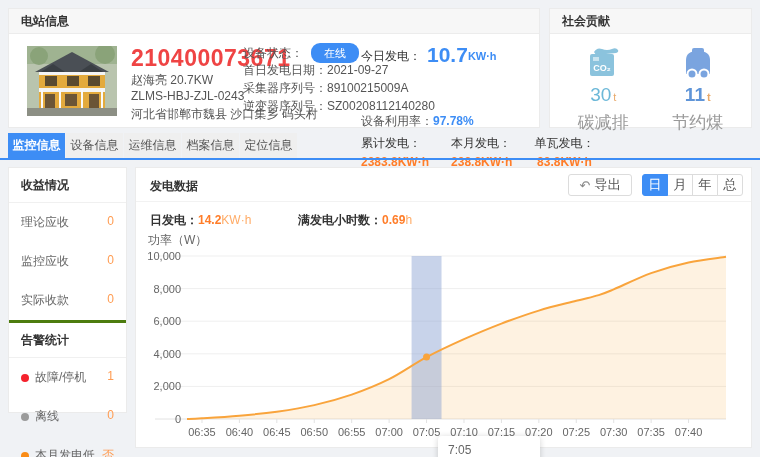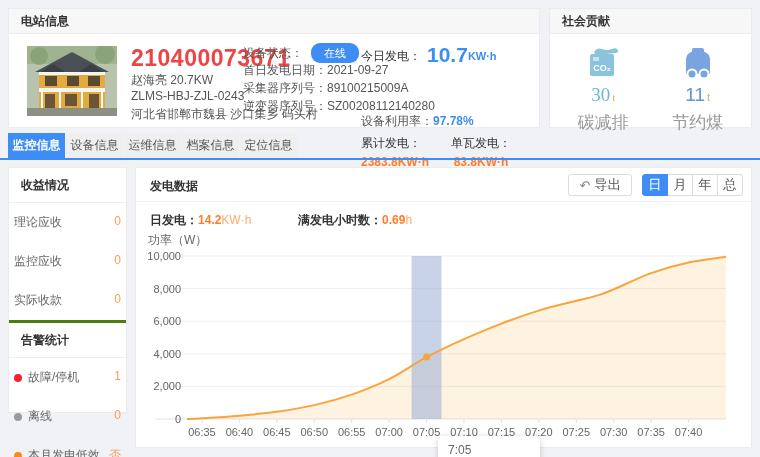--- a/index.html
+++ b/index.html
@@ -41,37 +41,37 @@
   .total-label { color:#333; }
   .total-value { color:#ff7d29; font-weight:bold; margin-top:3px;text-align:center; }
 
   
   .social-panel { left:549px; top:8px; width:203px; height:120px; }
   .social-body { display:flex; justify-content:space-around; padding:8px 6px 0 6px; text-align:center; }
   .social-item { width:60px; }
   .social-icon { height:38px; display:flex; align-items:flex-end; justify-content:center; }
   .social-value { font-size:19px; margin-top:4px; }
   .social-unit { font-size:11px; color:#e8a96a; margin-left:2px; }
-  .v-co2 { color:#6cb8d8;font-family:Liberation Serif, serif; } .v-coal { color:#5f95d8; } .v-so2 { color:#c9a86a; }
+  .v-co2 { color:#6cb8d8; } .v-coal { color:#5f95d8;font-weight:bold; } .v-so2 { color:#c9a86a; }
   .social-label { color:#999; font-size:17px; margin-top:5px; }
 
   
   .tabs { position:absolute; left:0; top:133px; width:728px; height:27px; }
   .tab {
     position:relative; float:left; margin-left:1px; width:57px; height:25px; line-height:25px;
     text-align:center; background:#efefef; color:#555; cursor:pointer; font-size:12px;
   }
   .tab:first-child { margin-left:8px; }
   .tab.active { background:#3d8df5; color:#fff; font-weight:bold; }
   .tabs-underline { position:absolute; left:0; top:25px; width:760px; height:2px; background:#3d8df5; }
 
   
   .sidebar { left:8px; top:167px; width:119px; height:246px; }
   .side-section-title { padding:9px 4px 8px 12px; font-weight:bold; border-bottom:1px solid #f0f0f0; }
-  .side-row { display:flex; justify-content:space-between; padding:11px 5px; color:#666; }
+  .side-row { display:flex; justify-content:space-between; padding:11px 12px; color:#666; }
   .side-value { color:#ff9c52; }
   .alarm-title { border-top:3px solid #4d7c0f; }
   .dot { display:inline-block; width:8px; height:8px; border-radius:50%; margin-right:6px; vertical-align:-1px; }
   .alarm-label { color:#666; }
 
   
   .chart-panel { left:135px; top:167px; width:617px; height:281px; background:#fff; }
   .chart-header { height:34px; border-bottom:1px solid #f2f2f2; position:relative; }
   .chart-title { position:absolute; left:14px; top:10px; font-weight:bold; }
   .chart-controls { position:absolute; right:8px; top:6px; display:flex; align-items:center; }
@@ -164,20 +164,24 @@
       <div class="today-row">
         <span class="today-label">今日发电：</span><span class="today-value">10.7</span><span class="today-unit">KW·h</span>
       </div>
       <div class="util-row">
         <span>设备利用率：</span><span class="util-value">97.78%</span>
       </div>
       <div class="totals-row">
         <div>
           <div class="total-label">累计发电：</div>
           <div class="total-value">2383.8KW·h</div>
+        </div>
+        <div>
+          <div class="total-label">本月发电：</div>
+          <div class="total-value">238.8KW·h</div>
         </div>
         <div>
           <div class="total-label">单瓦发电：</div>
           <div class="total-value">83.8KW·h</div>
         </div>
       </div>
     </div>
   </div>
 </section>
 

